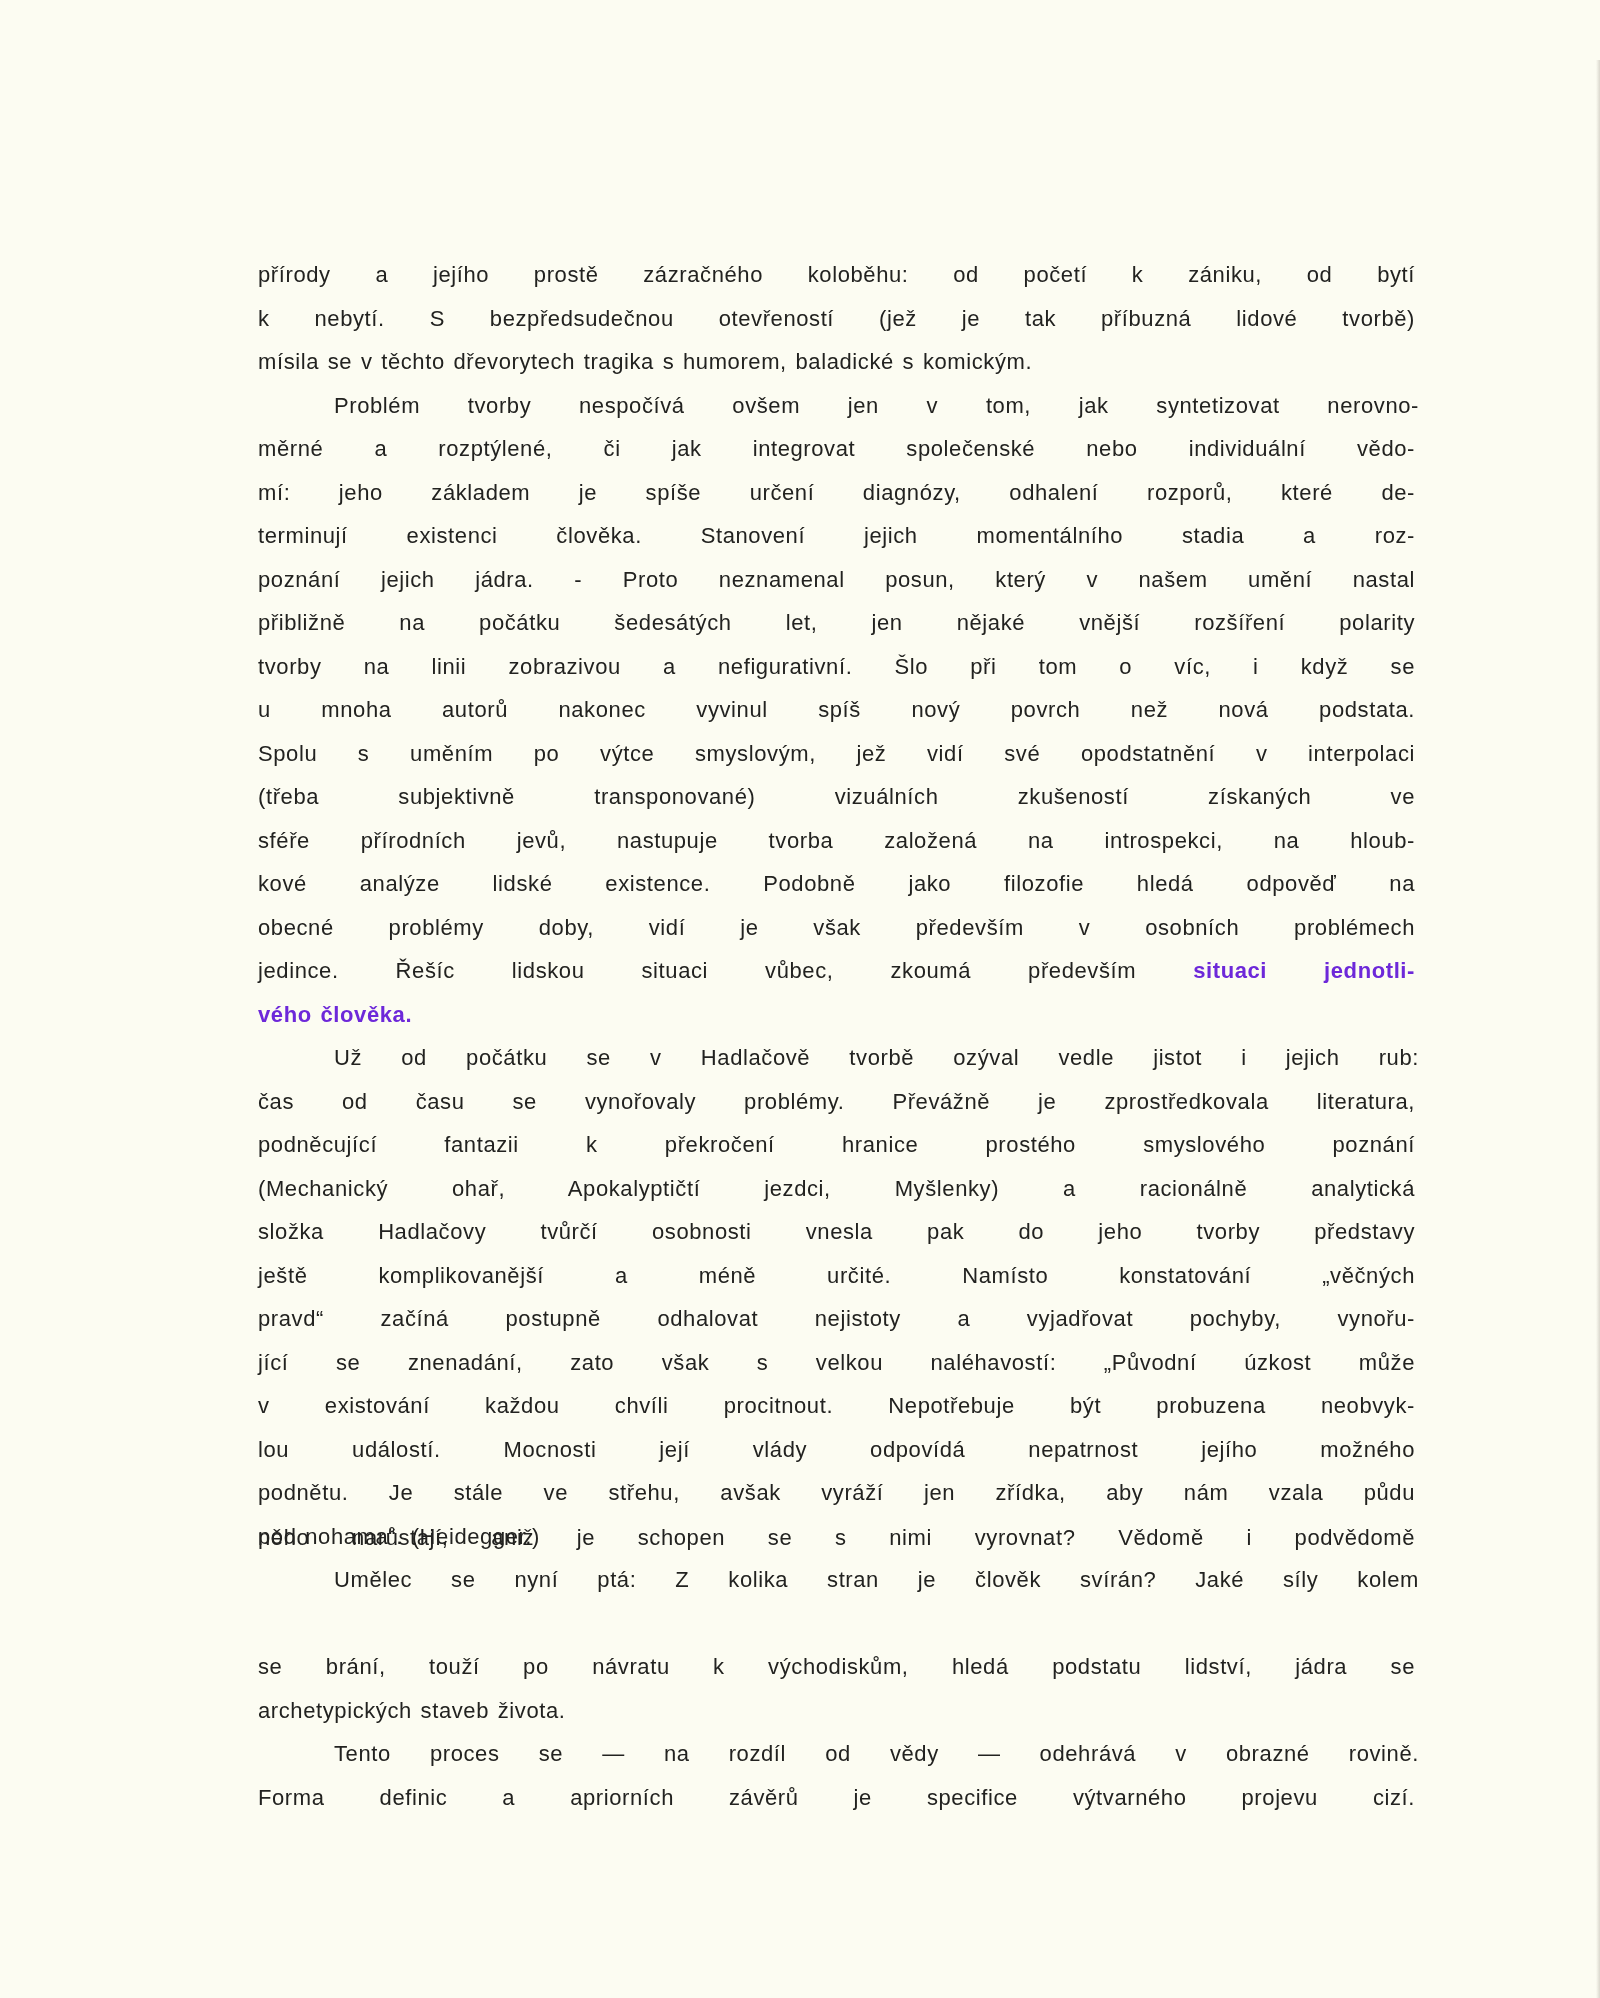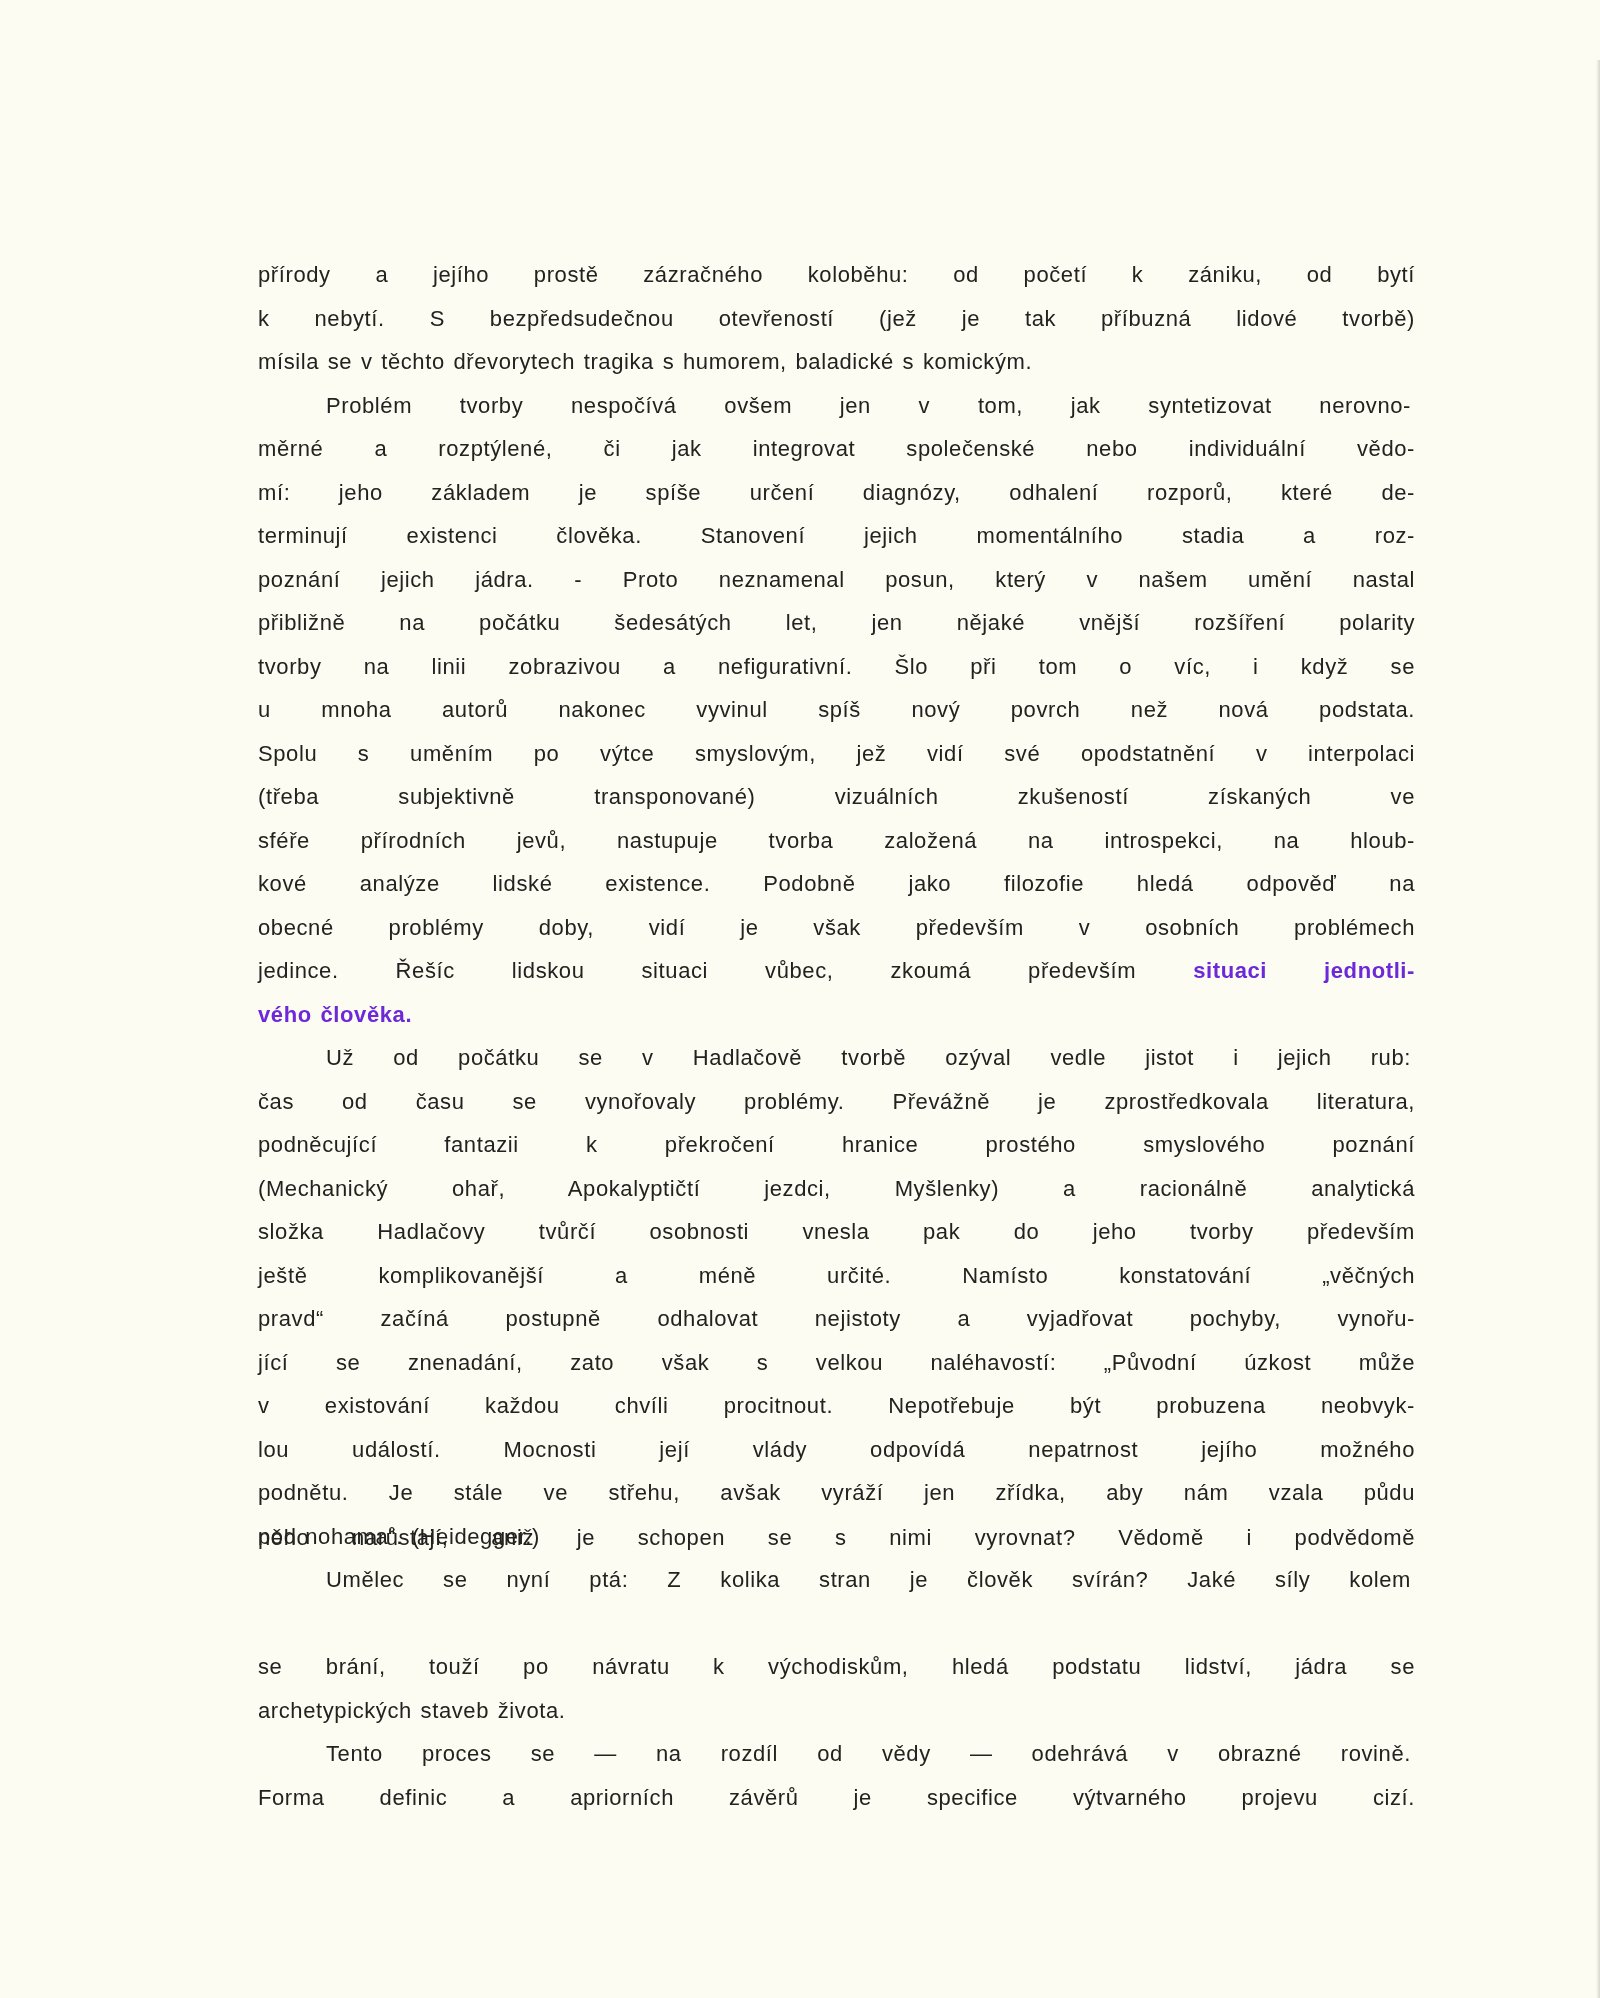--- a/index.html
+++ b/index.html
@@ -36,21 +36,21 @@
       font-size: 22px;
       line-height: 44px;
       color: #222220;
       white-space: nowrap;
       text-align: justify;
       text-align-last: justify;
       word-spacing: 2px;
       letter-spacing: 0.6px;
     }
     .line.indent {
-      left: 68px;
+      left: 76px;
       width: 1085px;
     }
     .line.last {
       text-align: right;
       text-align-last: left;
     }
     .bold {
       font-weight: bold;
       color: #6d28d9;
     }
@@ -76,21 +76,21 @@
   <div class="line" style="top:775px"><span>(třeba subjektivně transponované) vizuálních zkušeností získaných ve</span></div>
   <div class="line" style="top:818.5px"><span>sféře přírodních jevů, nastupuje tvorba založená na introspekci, na hloub-</span></div>
   <div class="line" style="top:862px"><span>kové analýze lidské existence. Podobně jako filozofie hledá odpověď na</span></div>
   <div class="line" style="top:905.5px"><span>obecné problémy doby, vidí je však především v osobních problémech</span></div>
   <div class="line" style="top:949px"><span>jedince. Řešíc lidskou situaci  vůbec, zkoumá především </span><span class="bold">situaci jednotli-</span></div>
   <div class="line last" style="top:992.5px"><span class="bold">vého člověka.</span></div>
   <div class="line indent" style="top:1036px"><span>Už od počátku se v Hadlačově tvorbě ozýval vedle jistot i jejich rub:</span></div>
   <div class="line" style="top:1079.5px"><span>čas od času se vynořovaly problémy. Převážně je zprostředkovala literatura,</span></div>
   <div class="line" style="top:1123px"><span>podněcující fantazii k překročení hranice prostého smyslového poznání</span></div>
   <div class="line" style="top:1166.5px"><span>(Mechanický ohař, Apokalyptičtí jezdci, Myšlenky) a racionálně analytická</span></div>
-  <div class="line" style="top:1210px"><span>složka Hadlačovy tvůrčí osobnosti vnesla pak do jeho tvorby především</span></div>
+  <div class="line" style="top:1210px"><span>složka Hadlačovy tvůrčí osobnosti vnesla pak do jeho tvorby představy</span></div>
   <div class="line" style="top:1253.5px"><span>ještě komplikovanější a méně určité. Namísto konstatování „věčných</span></div>
   <div class="line" style="top:1297px"><span>pravd“ začíná postupně odhalovat nejistoty a vyjadřovat pochyby, vynořu-</span></div>
   <div class="line" style="top:1340.5px"><span>jící se znenadání, zato však s velkou naléhavostí: „Původní úzkost může</span></div>
   <div class="line" style="top:1384px"><span>v existování každou chvíli procitnout. Nepotřebuje být probuzena neobvyk-</span></div>
   <div class="line" style="top:1427.5px"><span>lou událostí. Mocnosti její vlády odpovídá nepatrnost jejího možného</span></div>
   <div class="line" style="top:1471px"><span>podnětu. Je stále ve střehu, avšak vyráží jen zřídka, aby nám vzala půdu</span></div>
   <div class="line last" style="top:1514.5px"><span>pod nohama“. (Heidegger.)</span></div>
   <div class="line indent" style="top:1558px"><span>Umělec se nyní ptá: Z kolika stran je člověk svírán? Jaké síly kolem</span></div>
   <div class="line" style="top:1516px"><span>něho narůstají, aniž je schopen se s nimi vyrovnat? Vědomě i podvědomě</span></div>
   <div class="line" style="top:1645px"><span>se brání, touží po návratu k východiskům, hledá podstatu lidství, jádra se</span></div>

